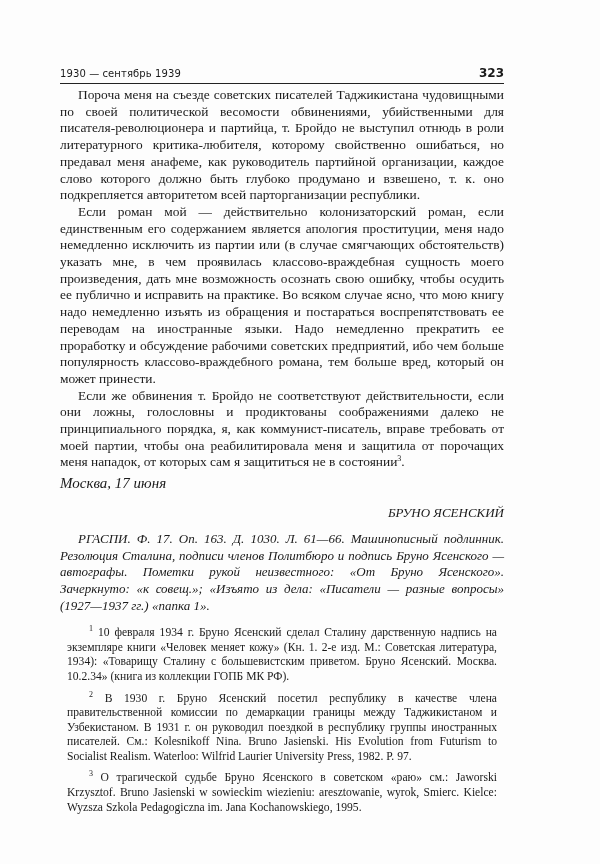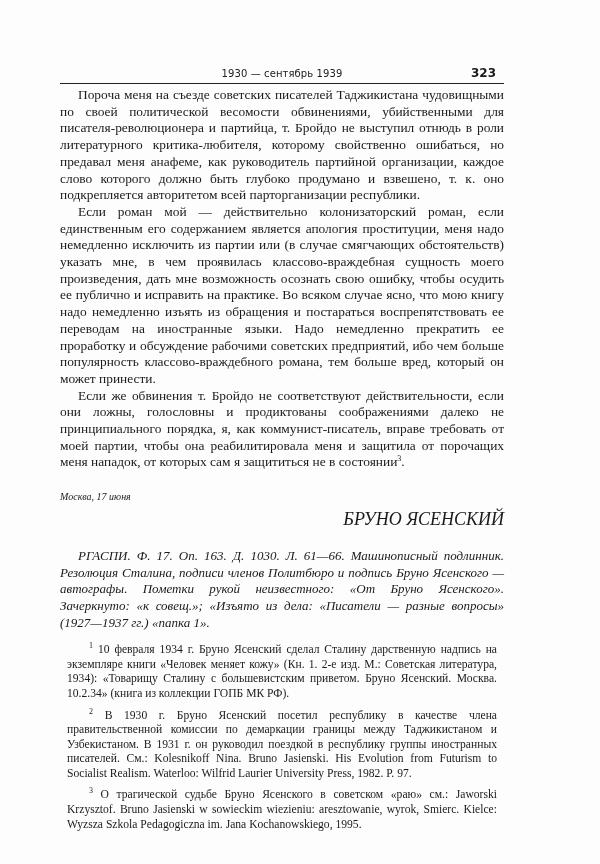--- a/index.html
+++ b/index.html
@@ -5,29 +5,29 @@
     html, body { margin: 0; padding: 0; }
     body {
       width: 600px; height: 864px; background: #fdfdfd; position: relative; overflow: hidden;
       font-family: "Liberation Serif", serif; color: #1a1a1a;
     }
     .page { position: absolute; left: 60px; top: 66px; width: 444px; }
     .running-head {
       position: relative; height: 17px; border-bottom: 1.4px solid #222;
       font-family: "DejaVu Sans", sans-serif; font-size: 10px;
     }
-    .running-head .title { position: absolute; left: 0; right: 0; text-align: center; top: 2px; letter-spacing: 0.1px; }
-    .running-head .pageno { position: absolute; right: 8px; top: 0px; font-size: 12px; font-weight: bold; }
+    .running-head .title { position: absolute; left: 0; right: 0; top: 2px; letter-spacing: 0.1px; }
+    .running-head .pageno { position: absolute; right: 0; top: 0px; font-size: 12px; font-weight: bold; }
     .body { margin-top: 3px; font-size: 13.4px; line-height: 16.7px; text-align: justify; }
     .body p { margin: 0; text-indent: 18px; }
     .body p.cont { text-indent: 0; }
     sup { font-size: 8px; line-height: 0; vertical-align: super; }
-    .place { margin-top: 20px; font-style: italic; font-size: 10px; }
-    .signature { margin-top: 7px; text-align: right; font-style: italic; font-size: 18px; }
-    .archive { margin-top: 18px; font-style: italic; font-size: 13px; line-height: 16.6px; text-align: justify; text-indent: 18px; }
+    .place { margin-top: 4px; font-style: italic; font-size: 15px; }
+    .signature { margin-top: 13px; text-align: right; font-style: italic; font-size: 13px; }
+    .archive { margin-top: 10px; font-style: italic; font-size: 13px; line-height: 16.6px; text-align: justify; text-indent: 18px; }
     .footnotes { margin-top: 12px; font-size: 11.6px; line-height: 14.6px; text-align: justify; }
     .footnotes p { margin: 7px; text-indent: 22px; }
   </style>
 </head>
 <body>
 
 <div class="page">
   <div class="running-head">
     <span class="title">1930 — сентябрь 1939</span>
     <span class="pageno">323</span>

